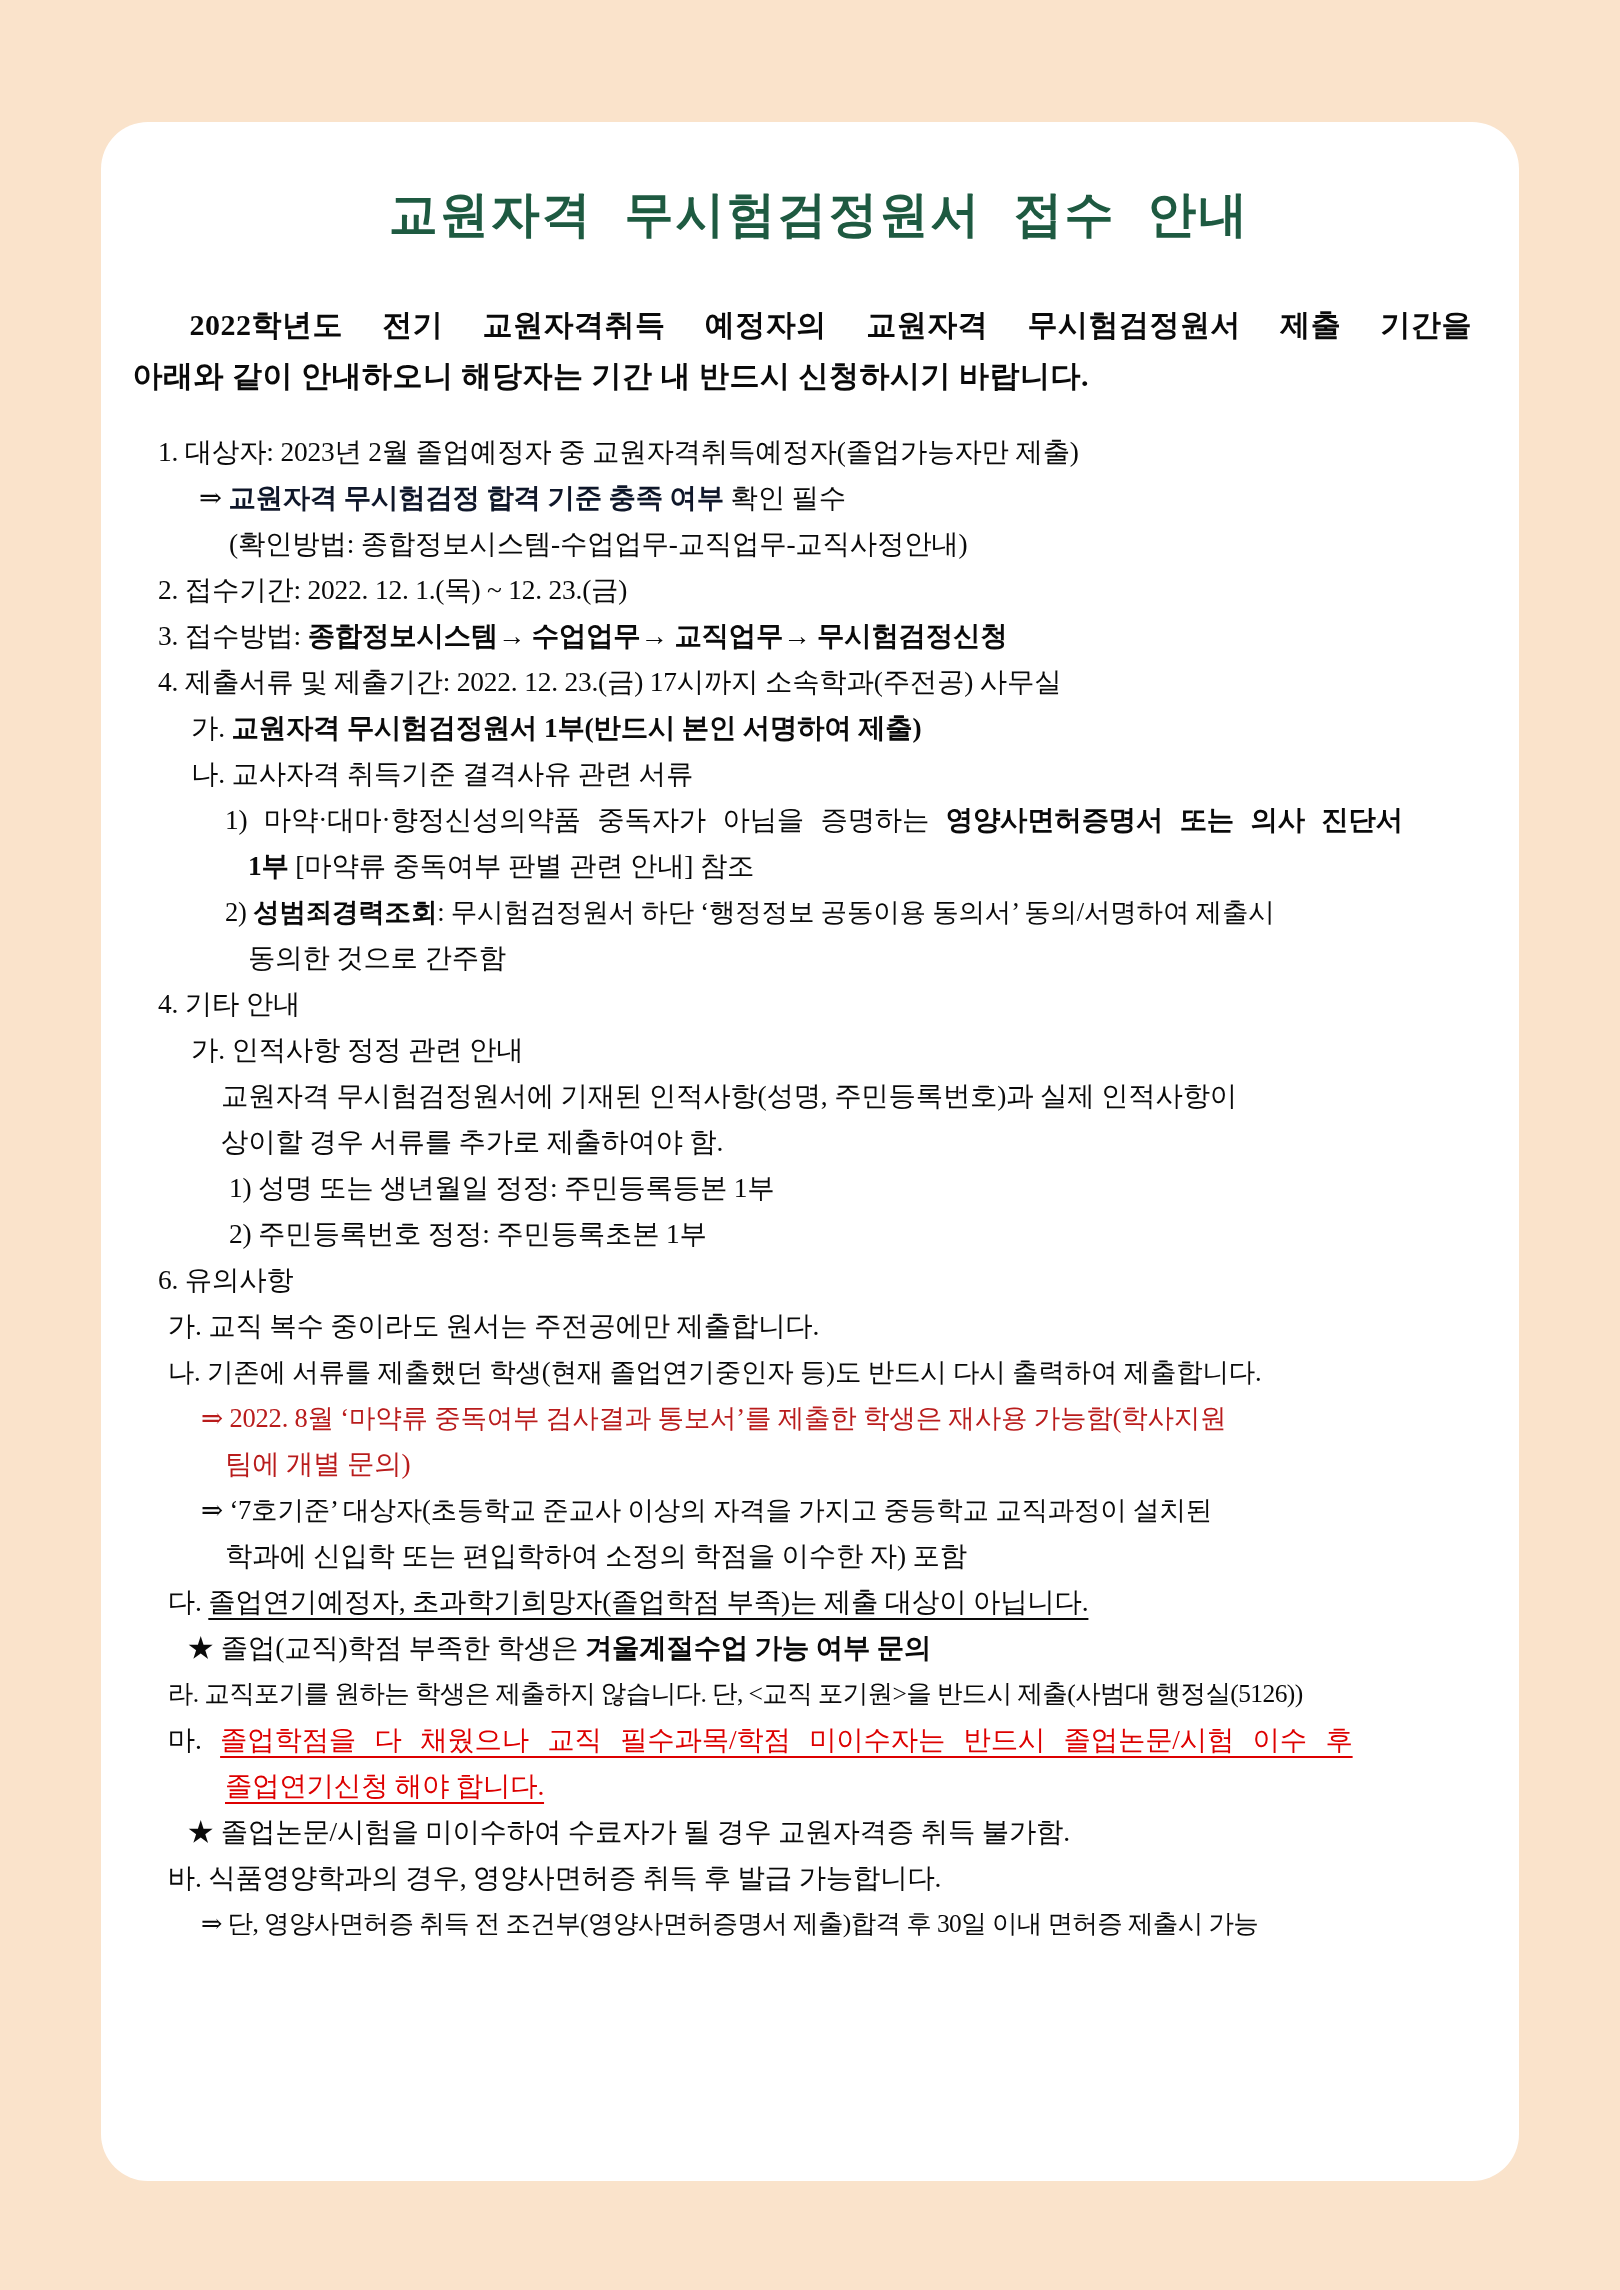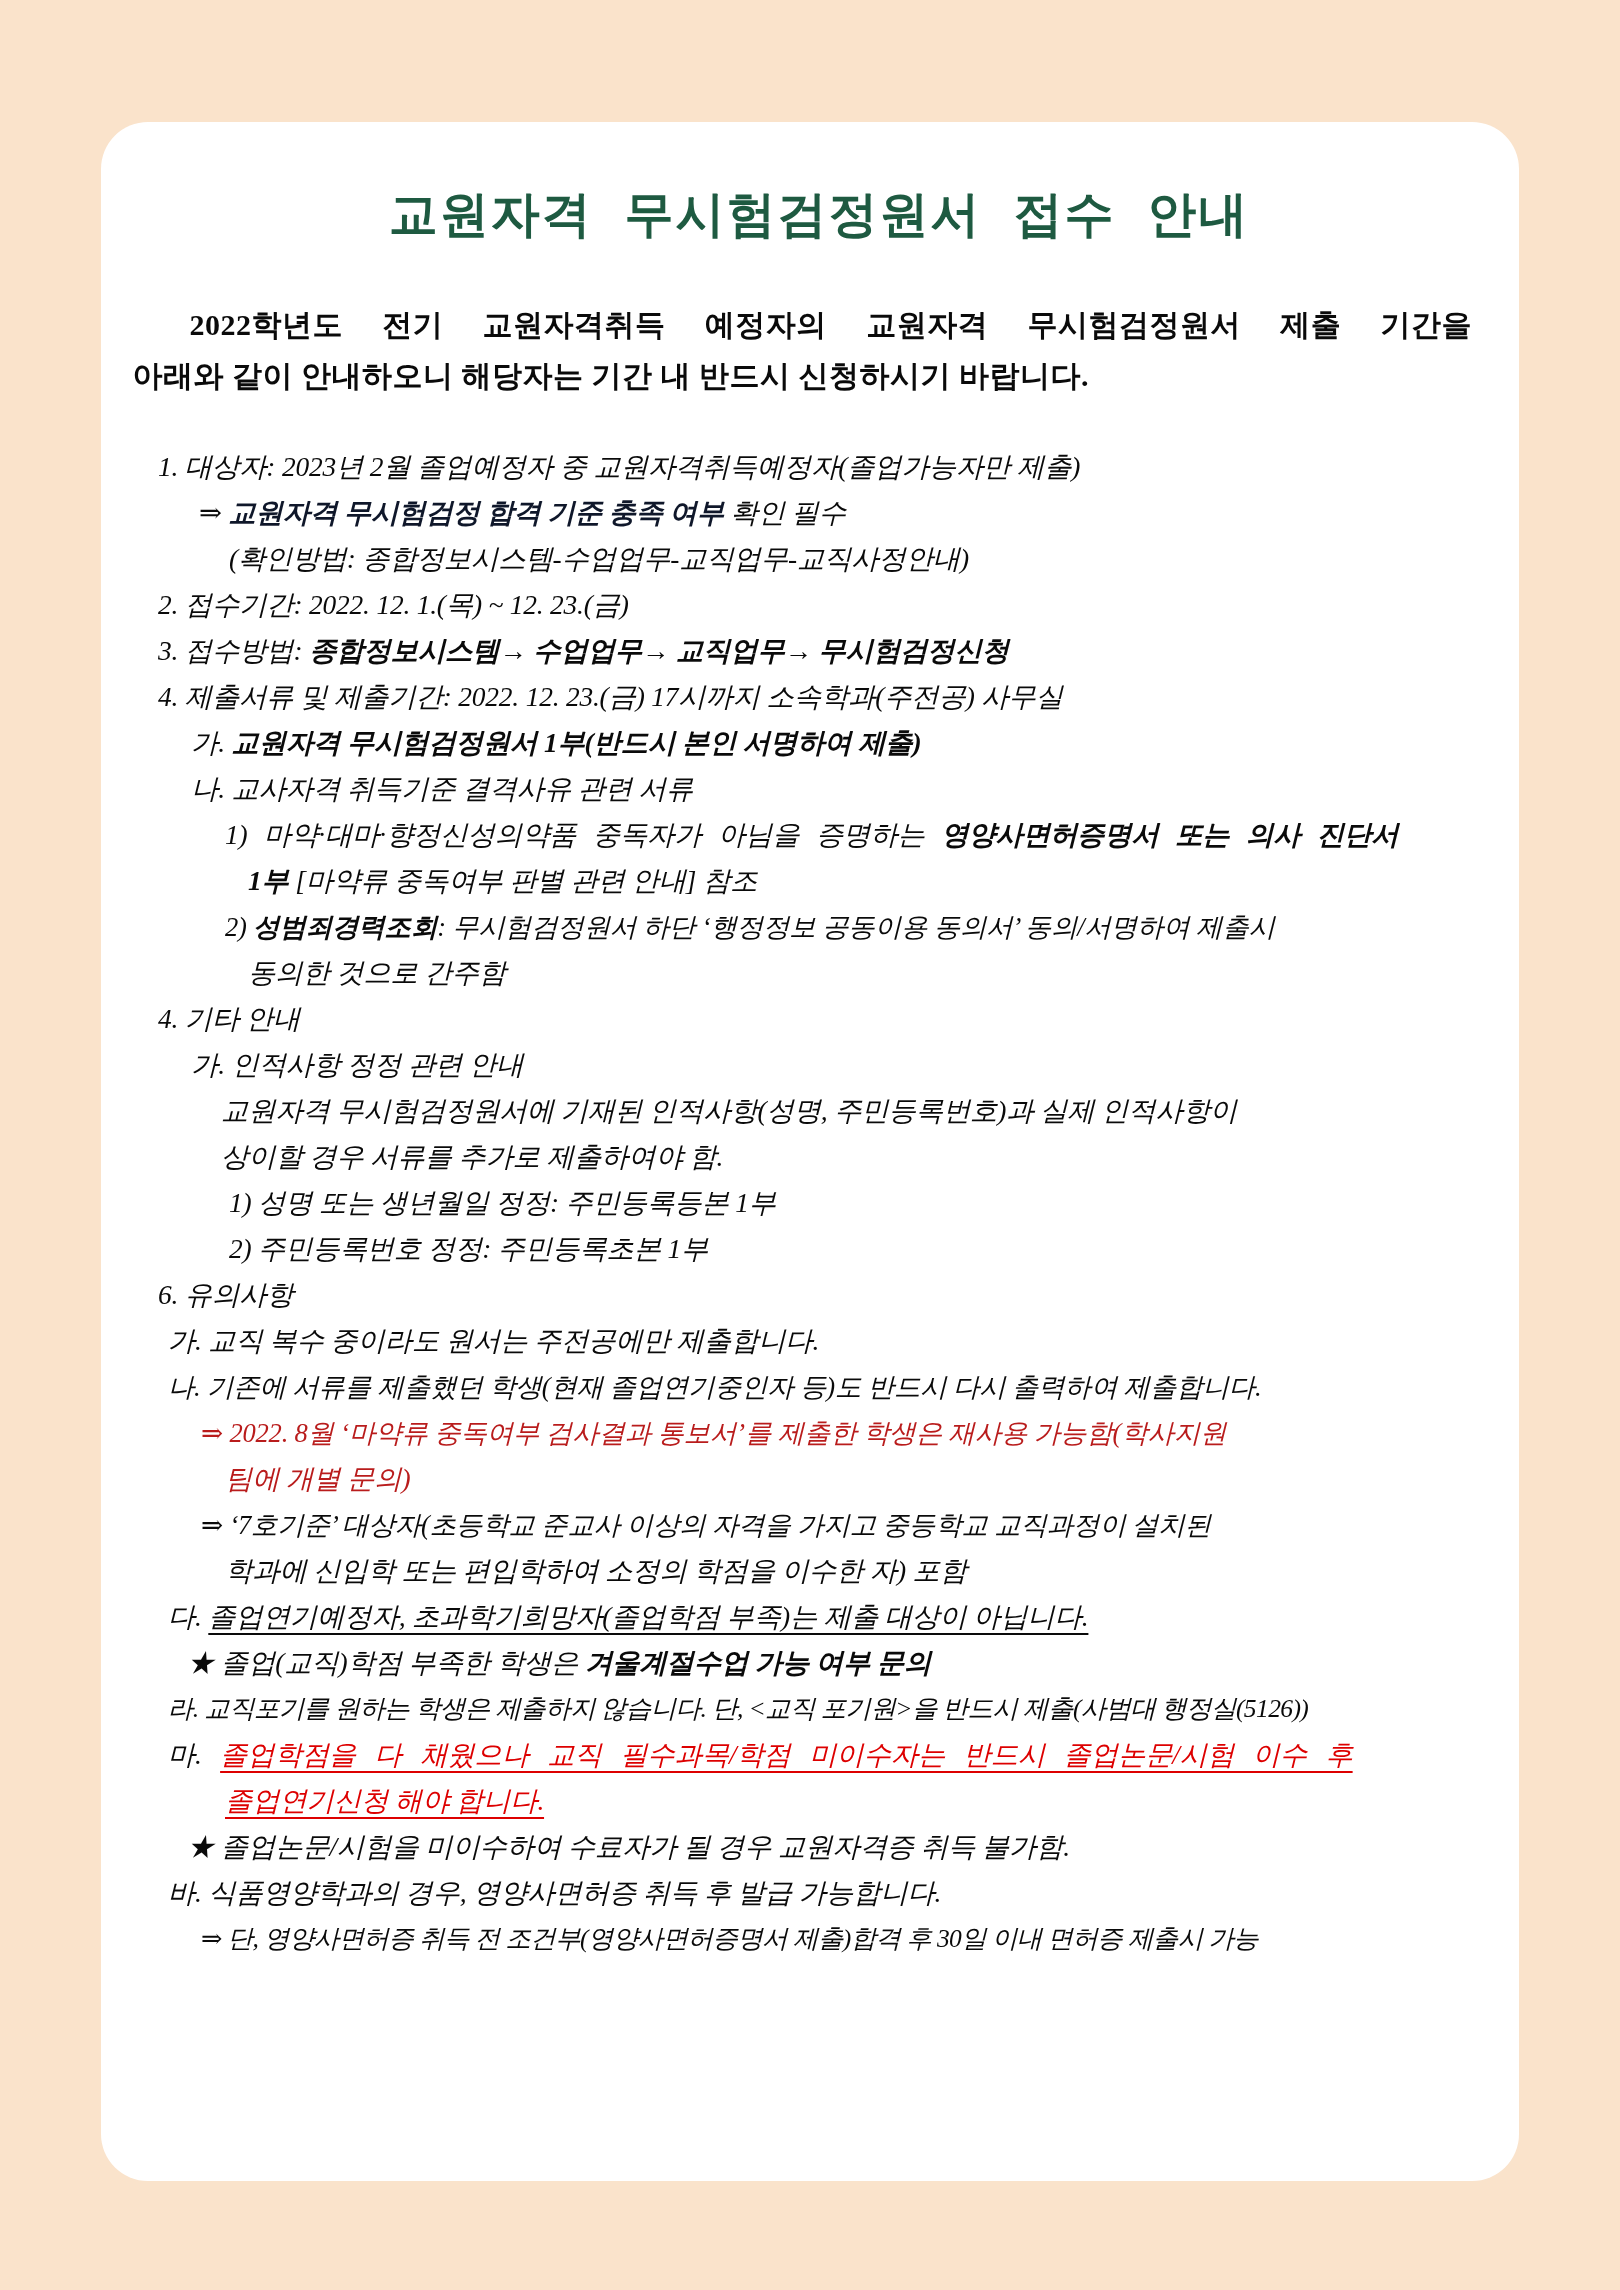--- a/index.html
+++ b/index.html
@@ -35,23 +35,22 @@
     line-height:51px;
     letter-spacing:0.5px;
   }
   .intro-l1{
     text-indent:57px;
     text-align:justify;
     text-align-last:justify;
   }
   .intro-l2{ text-align:left; }
   .body{
-    margin-top:43px;
+    margin-top:28px;
     font-size:27.4px;
-    font-style:italic;
   }
   .line{
     line-height:46px;
     height:46px;
     white-space:nowrap;
     letter-spacing:-0.2px;
   }
   
   .i-main{padding-left:0;}
   .i-arrow1{padding-left:41px;}

